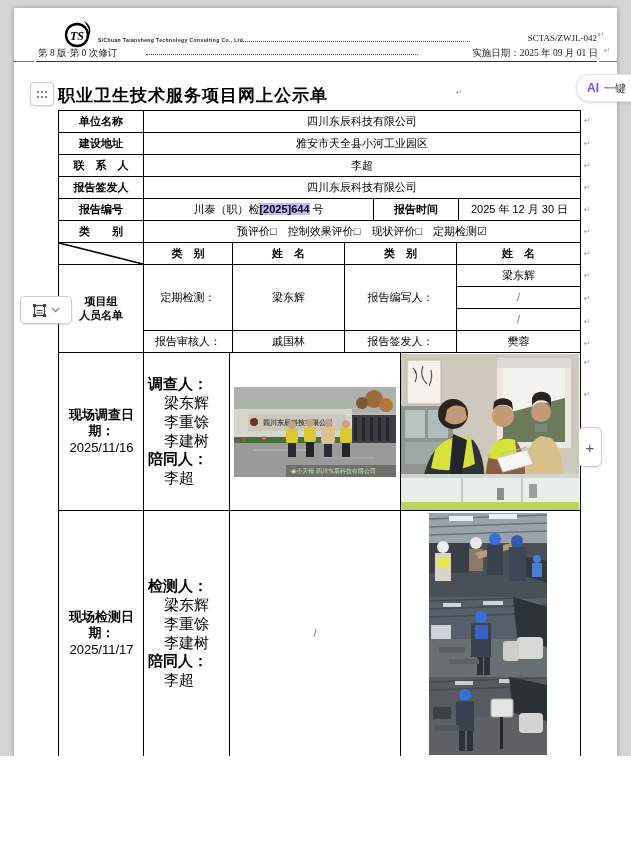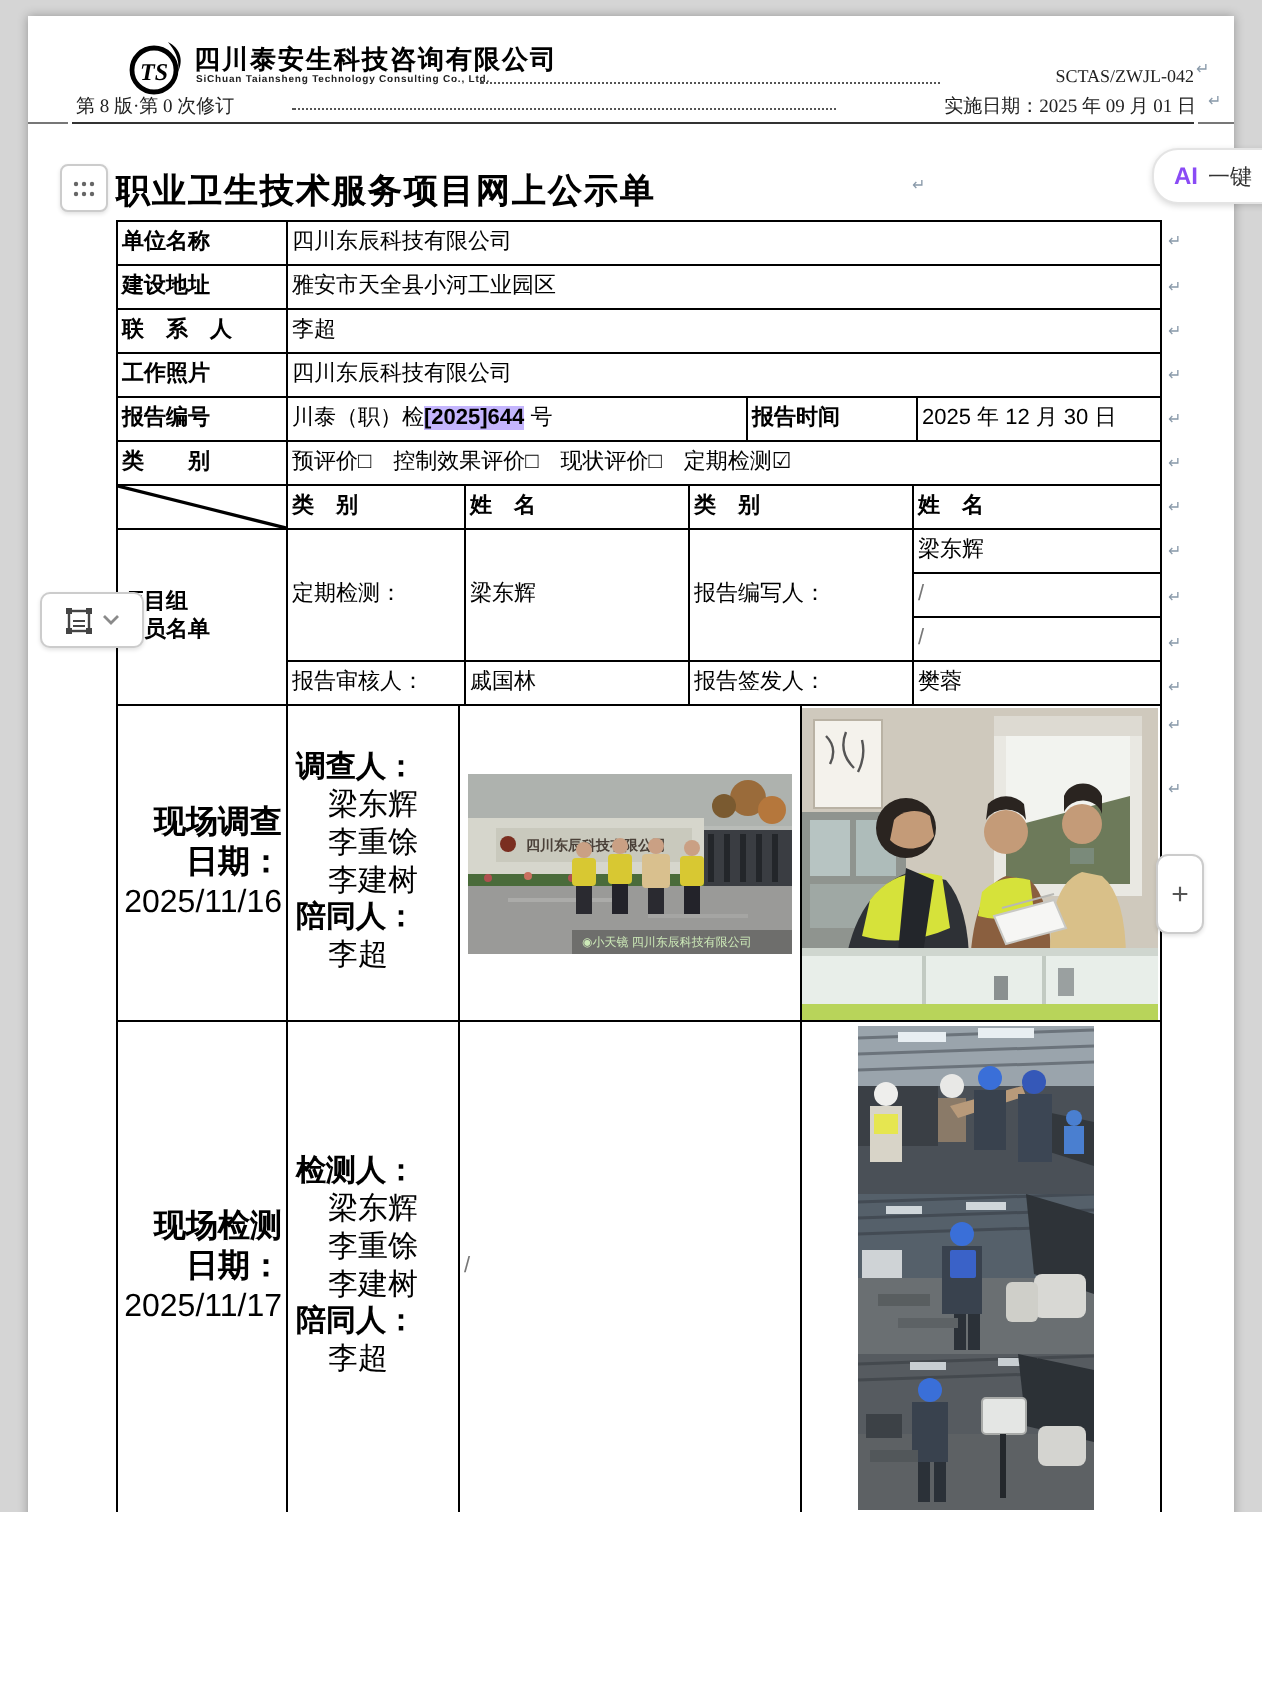--- a/index.html
+++ b/index.html
@@ -17,28 +17,28 @@
   .impl{position:absolute;left:420px;top:47px;width:178px;font-size:9.5px;color:#222;font-family:"Liberation Serif","DejaVu Serif",serif;text-align:right;}
   .leader2{position:absolute;left:146px;top:54px;width:272px;border-bottom:1.6px dotted #555;}
   .hdr-rule{position:absolute;left:36px;top:61px;width:561px;border-top:1px solid #333;}
   .dash{position:absolute;border-top:1px solid #777;}
   .doc-title{position:absolute;left:58px;top:84px;width:522px;text-align:left;
              font-size:17px;font-weight:bold;letter-spacing:1px;}
   
   .tbl-wrap{position:absolute;left:58px;top:110px;width:524px;}
   table{border-collapse:collapse;table-layout:fixed;width:522px;font-size:11px;}
   table + table{margin-top:-1px;}
-  td{border:1px solid #000;padding:0 2px;text-align:left;vertical-align:middle;overflow:hidden;line-height:1.25;}
+  td{border:1px solid #000;padding:0 2px;text-align:center;vertical-align:middle;overflow:hidden;line-height:1.25;}
   .b{font-weight:bold;}
   .pre{white-space:pre-line;}
   .gray{color:#777;}
   .hl{background:#c4b5fd;font-weight:bold;}
   .diag{position:relative;padding:0;}
   .diag svg{position:absolute;left:0;top:0;width:100%;height:100%;}
-  .datecell{text-align:right;padding-left:3px;font-size:16px;}
+  .datecell{text-align:center;padding-left:3px;font-size:13px;}
   .roles{text-align:left;font-size:15px;}
   .roles .rl{font-weight:bold;padding-left:2px;}
   .roles .rn{padding-left:18px;}
   .photocell{padding:0;vertical-align:middle;}
   .photobox1{display:flex;justify-content:center;align-items:center;height:100%;}
   .stack{padding-top:2px;padding-left:28px;text-align:left;vertical-align:top;}
   .stack svg{display:block;}
   
   .fbtn{position:absolute;background:#fff;border:1px solid #ccc;border-radius:4px;
         display:flex;align-items:center;justify-content:center;box-shadow:0 1px 2px rgba(0,0,0,.12);cursor:pointer;}
@@ -56,21 +56,20 @@
 <body>
 
 <div class="canvas">
   <div class="page"></div>
 
   <svg class="logo" width="32" height="32" viewBox="0 0 32 32">
     <circle cx="15" cy="17" r="11" fill="none" stroke="#000" stroke-width="2.4"></circle>
     <path d="M22 3 C28 6 30 12 27 18 C28 11 25 7 22 3 Z" fill="#000"></path>
     <text x="15" y="22" font-size="12" font-weight="bold" font-style="italic" text-anchor="middle" fill="#000" font-family="Liberation Serif,serif">TS</text>
   </svg>
-  <div class="co-cn">四川泰安生科技咨询有限公司</div>
   <div class="co-en">SiChuan Taiansheng Technology Consulting Co., Ltd.</div>
   <div class="leader1"></div>
   <div class="doc-code">SCTAS/ZWJL-042</div>
   <div class="rev-line">第 8 版·第 0 次修订</div>
   <div class="leader2"></div>
   <div class="impl">实施日期：2025 年 09 月 01 日</div>
   <div class="hdr-rule"></div>
   <div class="dash" style="left:14px;top:61px;width:20px;"></div>
   <div class="dash" style="left:599px;top:61px;width:18px;"></div>
 
@@ -92,21 +91,21 @@
       </tr>
       <tr style="height:22px">
         <td class="b">建设地址</td>
         <td colspan="3">雅安市天全县小河工业园区</td>
       </tr>
       <tr style="height:22px">
         <td class="b">联　系　人</td>
         <td colspan="3">李超</td>
       </tr>
       <tr style="height:22px">
-        <td class="b">工作照片</td>
+        <td class="b">报告签发人</td>
         <td colspan="3">四川东辰科技有限公司</td>
       </tr>
       <tr style="height:22px">
         <td class="b">报告编号</td>
         <td><span>川泰（职）检</span><span class="hl">[2025]644</span><span> 号</span></td>
         <td class="b">报告时间</td>
         <td>2025 年 12 月 30 日</td>
       </tr>
       <tr style="height:22px">
         <td class="b">类　　别</td>

